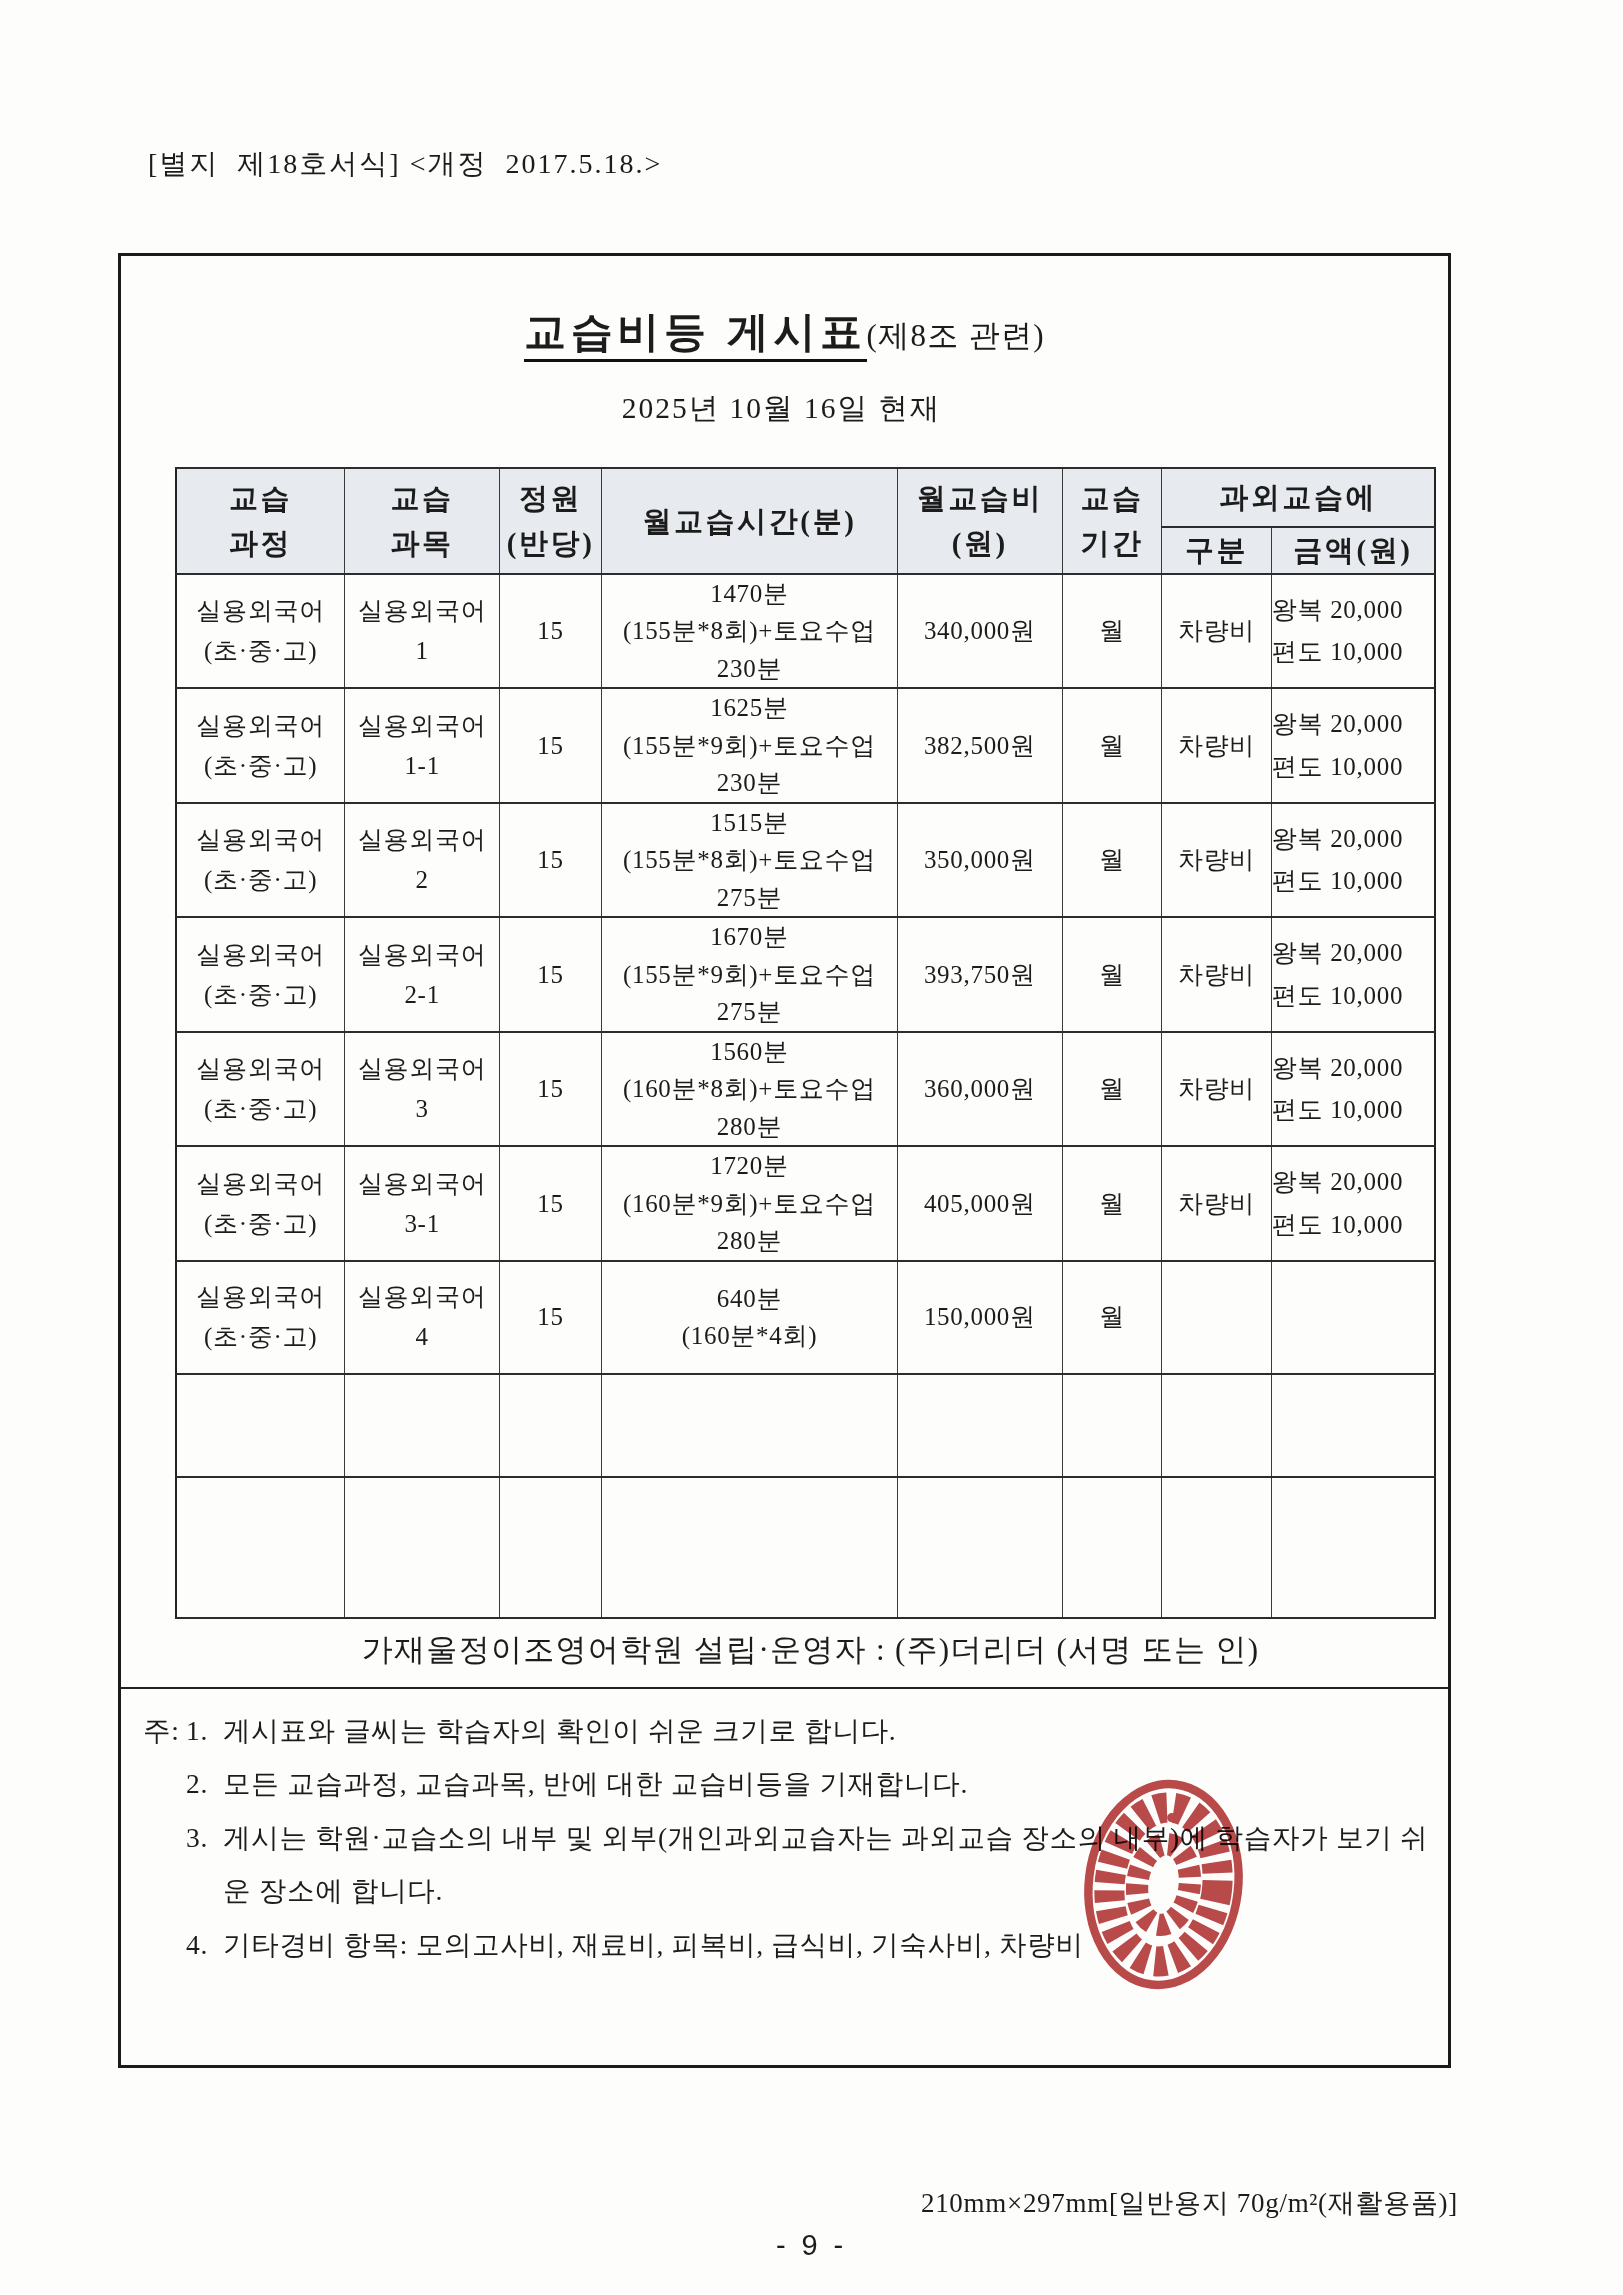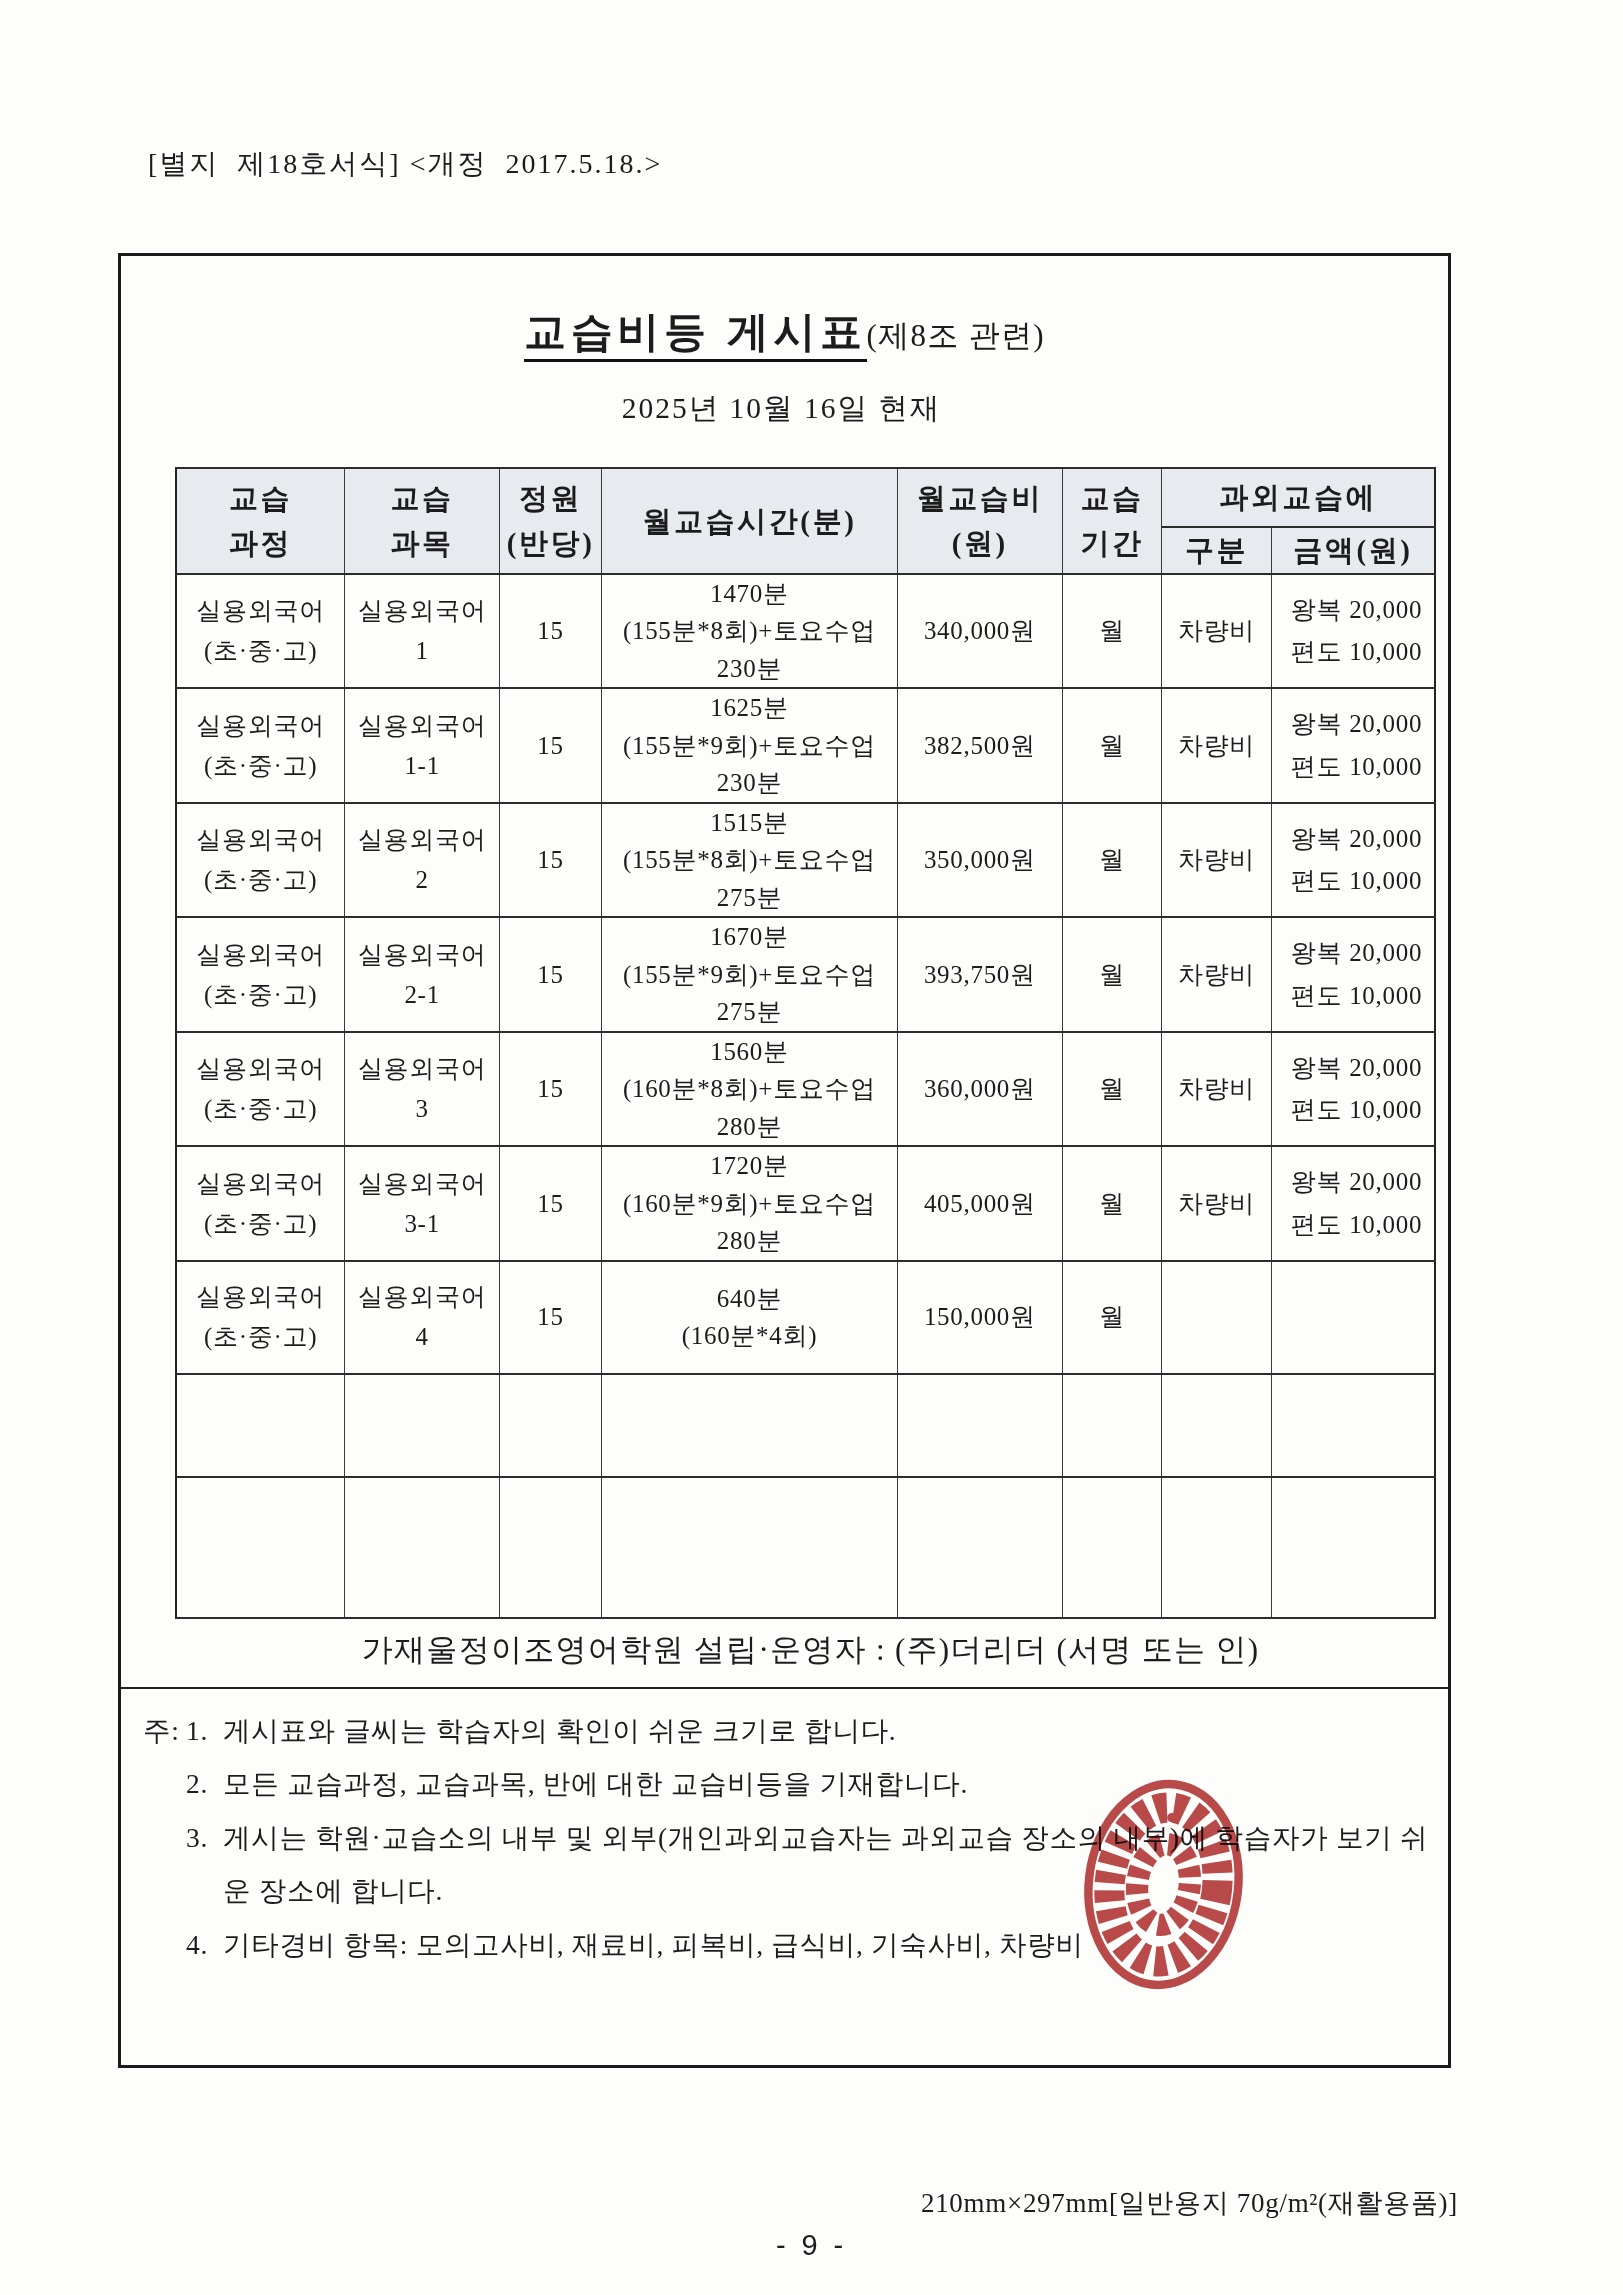--- a/index.html
+++ b/index.html
@@ -52,21 +52,21 @@
     font-weight:bold;font-size:29px;letter-spacing:2.6px;
     line-height:1.55;
   }
   .fee-table thead tr:nth-child(1){height:59px;}
   .fee-table thead tr:nth-child(2){height:41px;}
   .fee-table td{font-size:25px;letter-spacing:0.7px;line-height:1.6;}
   .fee-table tbody tr{height:113px;}
   .fee-table tbody tr:nth-child(8){height:103px;}
   .fee-table tbody tr:nth-child(9){height:141px;}
   .fee-table td.c-time{font-size:25px;line-height:1.5;}
-  .fee-table td.c-eamt{text-align:left;padding-left:19px;font-size:25px;line-height:1.7;}
+  .fee-table td.c-eamt{text-align:left;padding-left:0;font-size:25px;line-height:1.7;}
   .statement{
     margin:41px 0 0 0;padding:0 38px 0 42px;
     font-size:31px;letter-spacing:1.3px;line-height:2.1;
     text-indent:34px;
   }
   .sign-date{
     margin-top:22px;text-align:center;
     font-size:31px;white-space:pre;letter-spacing:1.3px;
     transform:translateX(-80px);
   }

